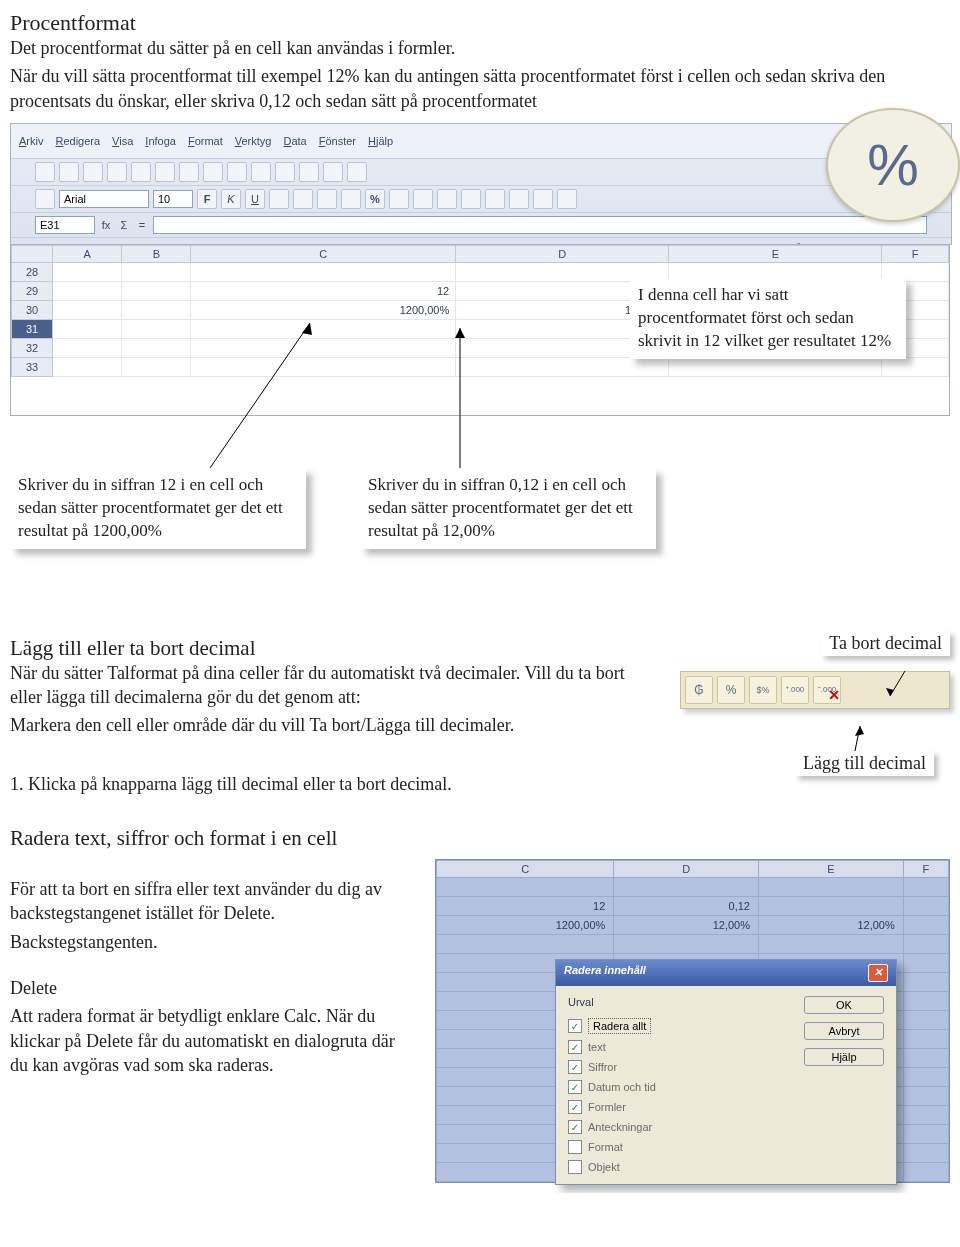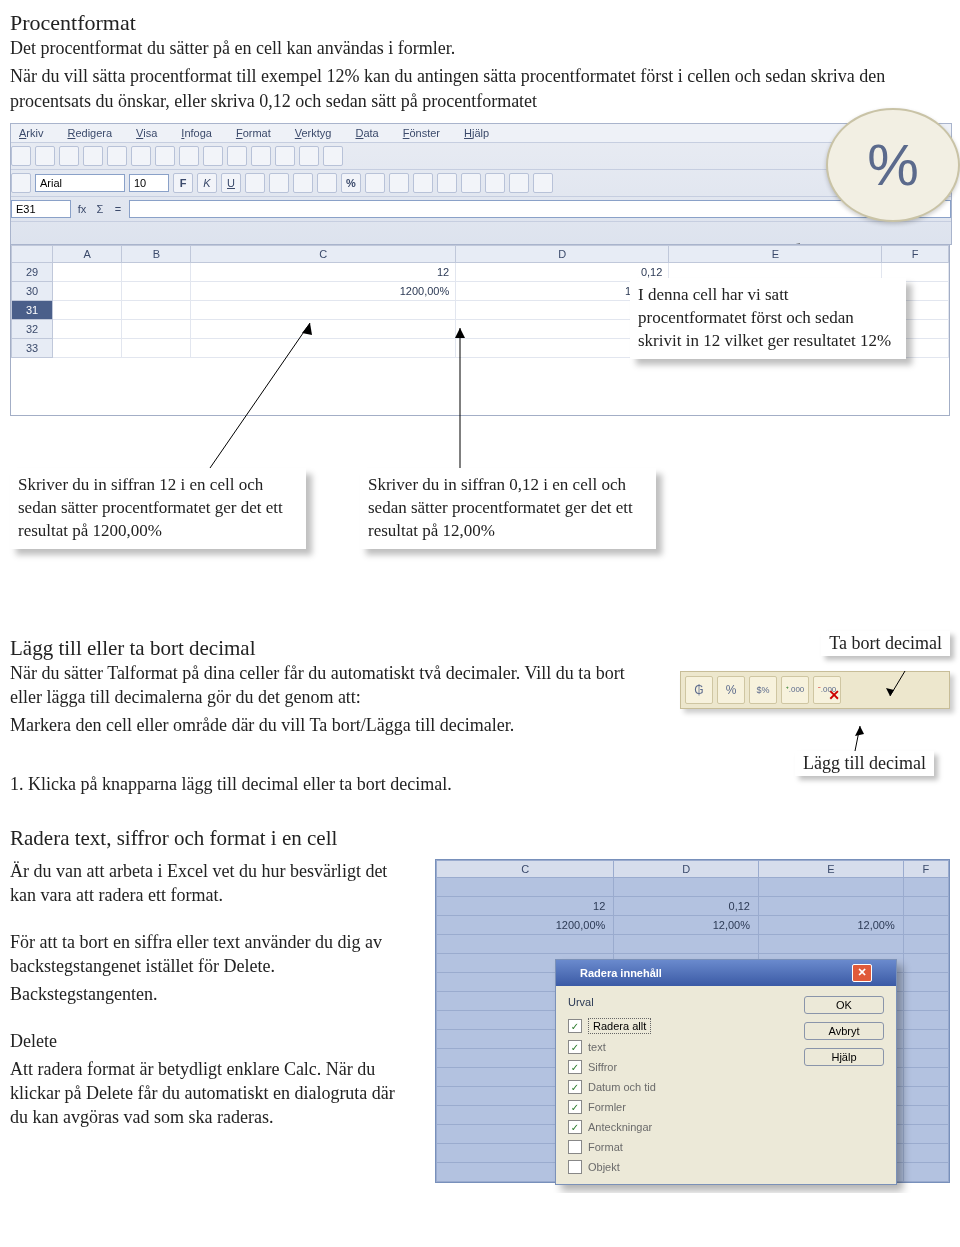--- a/index.html
+++ b/index.html
@@ -29,33 +29,33 @@
     width: 100%;
     height: 120px;
     background: linear-gradient(#e9ecf3, #dde3ee);
     border: 1px solid #a9b4cc;
     font-family: Tahoma, Arial, sans-serif;
     font-size: 11px;
     color: #3b4a6b;
   }
   .menubar {
     display: flex;
-    gap: 24px;
-    padding: 3px 8px;
+    gap: 12px;
+    padding: 11px 8px;
     background: #eef1f7;
     border-bottom: 1px solid #c6cee0;
     text-align: right;
   }
   .menubar span { text-decoration: underline; }
   .menubar .mlabel { text-decoration: none; }
   .mlabel::first-letter { text-decoration: underline; }
   .icon-row {
     display: flex;
     gap: 4px;
-    padding: 3px 0;
+    padding: 3px 24px;
     border-bottom: 1px solid #c6cee0;
     align-items: center;
   }
   .tbicon {
     width: 18px;
     height: 18px;
     background: #f2f4f9;
     border: 1px solid #b8c2d8;
     border-radius: 2px;
   }
@@ -238,25 +238,25 @@
     width: 340px;
     background: #ece9d8;
     border: 1px solid #7b91b8;
     box-shadow: 6px 6px 8px rgba(0,0,0,0.3);
     font-family: Tahoma, Arial, sans-serif;
     font-size: 11px;
   }
   .dialog-title {
     background: linear-gradient(#6a8acd, #3b5aa5);
     color: #fff;
-    padding: 4px 24px;
+    padding: 4px 8px;
     font-weight: bold;
     display: flex;
     justify-content: space-between;
-    align-items: center;
+    font-style: italic;
   }
   .dialog-title .close {
     background: #e05a3a;
     color: #fff;
     width: 18px;
     height: 16px;
     text-align: center;
     border: 1px solid #fff;
     border-radius: 2px;
     font-size: 11px;
@@ -392,20 +392,29 @@
       <tbody>
           <tr>
         <th class="rowhdr"></th>
         <th>A</th>
         <th>B</th>
         <th>C</th>
         <th>D</th>
         <th>E</th>
         <th>F</th>
       </tr>
+      <tr>
+            <td class="rowhdr">28</td>
+            <td></td>
+            <td></td>
+            <td></td>
+            <td></td>
+            <td></td>
+            <td></td>
+          </tr>
       <tr>
             <td class="rowhdr">29</td>
             <td></td>
             <td></td>
         <td>12</td>
         <td>0,12</td>
         <td></td>
             <td></td>
           </tr>
       <tr>
@@ -495,21 +504,20 @@
   </div>
 </div>
 
 <div class="text-block" style="margin-top:30px">1.   Klicka på knapparna lägg till decimal eller ta bort decimal.</div>
 
 <div class="section3">
   <div class="subheading">Radera text, siffror och format i en cell</div>
 
   <div class="radera-area">
     <div class="radera-left">
-      <div class="text-block">Är du van att arbeta i Excel vet du hur besvärligt det kan vara att radera ett format.</div>
       <div style="height:18px"></div>
       <div class="text-block">För att ta bort en siffra eller text använder du dig av backstegstangenet istället för Delete.</div>
       <div class="text-block">Backstegstangenten.</div>
       <div style="height:18px"></div>
       <div class="text-block">Delete</div>
       <div class="text-block">Att radera format är betydligt enklare Calc. När du klickar på Delete får du automatiskt en dialogruta där du kan avgöras vad som ska raderas.</div>
     </div>
 
     <div class="radera-right">
       <div class="sheet2">

